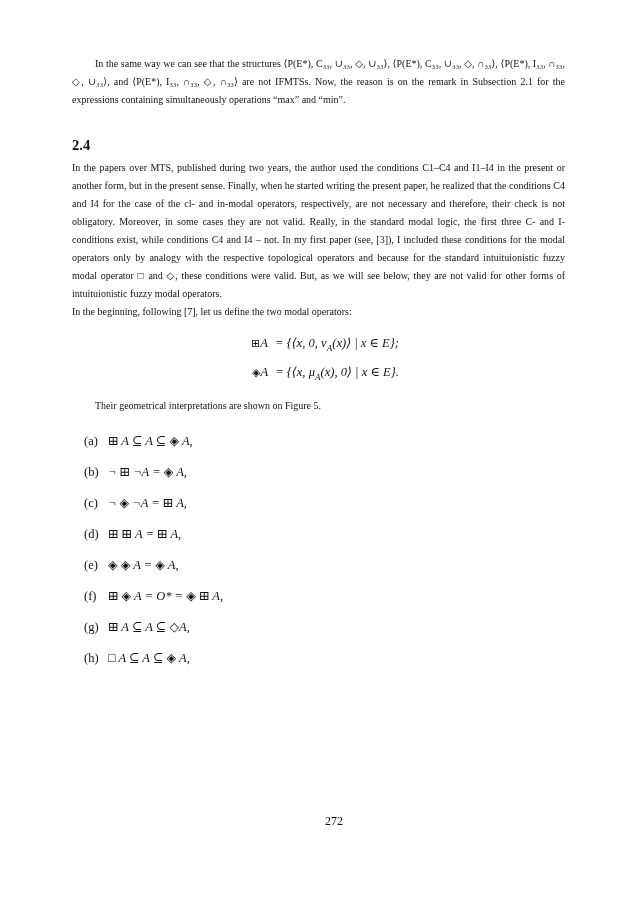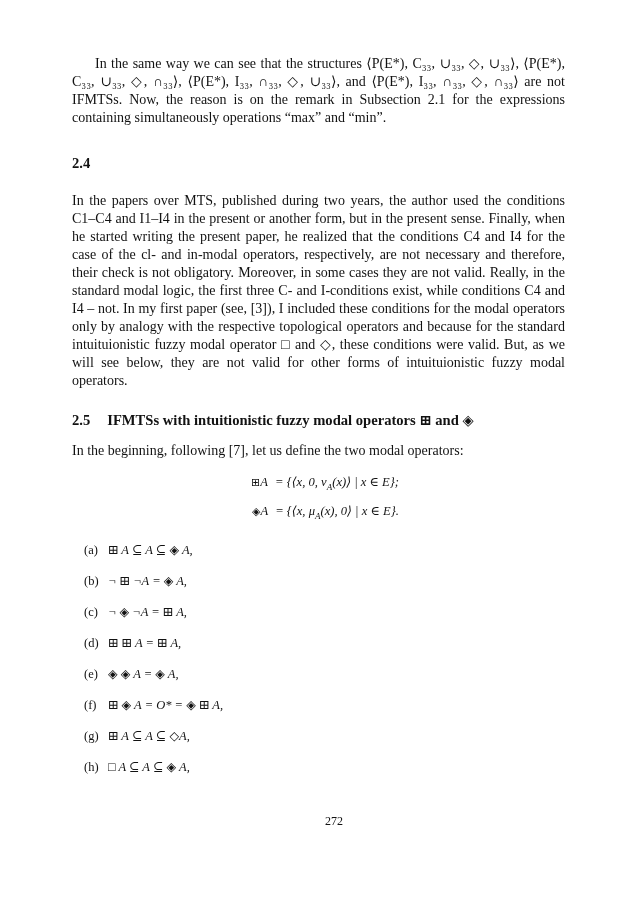--- a/index.html
+++ b/index.html
@@ -16,36 +16,36 @@
     font-family: "Liberation Serif", "DejaVu Serif", serif;
     overflow: hidden;
   }
   .content {
     position: absolute;
     left: 72px;
     width: 493px;
     top: 55px;
   }
   .para {
-    font-size: 14px;
+    font-size: 10px;
     line-height: 18px;
     text-align: justify;
     margin: 0;
   }
   .first-indent { text-indent: 23px; }
   .it { }
   .heading {
     display: flex;
     gap: 17px;
     font-weight: 700;
     font-size: 14.6px;
     line-height: 18px;
     text-align: left;
   }
-  .h24 { margin-top: 27px; margin-bottom: 20px; }
+  .h24 { margin-top: 27px; margin-bottom: 5px; }
   .h25 { margin-top: 21px; margin-bottom: 13px; }
   .eqblock {
     margin-top: 13px;
     margin-bottom: 12px;
     display: flex;
     flex-direction: column;
     align-items: center;
     gap: 6px;
     font-size: 12.6px;
     line-height: 18px;
@@ -102,38 +102,35 @@
   <div class="content">
 
     <p class="para first-indent">In the same way we can see that the structures ⟨P(E*), C₃₃, ∪₃₃, ◇, ∪₃₃⟩, ⟨P(E*), C₃₃, ∪₃₃, ◇, ∩₃₃⟩, ⟨P(E*), I₃₃, ∩₃₃, ◇, ∪₃₃⟩, and ⟨P(E*), I₃₃, ∩₃₃, ◇, ∩₃₃⟩ are not IFMTSs. Now, the reason is on the remark in Subsection 2.1 for the expressions containing simultaneously operations “max” and “min”.</p>
 
     <div class="heading h24">
       <span>2.4</span>
     </div>
 
     <p class="para"><span>In the papers over MTS, published during two years, the author used the conditions C1–C4 and I1–I4 in the present or another form, but in the present sense. Finally, when he started writing the present paper, he realized that the conditions C4 and I4 for the case of the </span><span class="it">cl</span><span>- and </span><span class="it">in</span><span>-modal operators, respectively, are not necessary and therefore, their check is not obligatory. Moreover, in some cases they are not valid. Really, in the standard modal logic, the first three C- and I-conditions exist, while conditions C4 and I4 – not. In my first paper (see, [3]), I included these conditions for the modal operators only by analogy with the respective topological operators and because for the standard intuituionistic fuzzy modal operator □ and ◇, these conditions were valid. But, as we will see below, they are not valid for other forms of intuituionistic fuzzy modal operators.</span></p>
 
-    <div class="heading h25">
-      <span>2.5</span>
-      <span>IFMTSs with intuitionistic fuzzy modal operators ⊞ and ◈</span>
-    </div>
 
     <p class="para">In the beginning, following [7], let us define the two modal operators:</p>
 
     <div class="eqblock">
       <div class="eqrow">
         <span class="eq-lhs"><span class="op">⊞</span><span class="math">A</span></span>
         <span class="eq-rhs math"><span>= {⟨x, 0, ν</span><sub>A</sub><span>(x)⟩ | x ∈ E};</span></span>
       </div>
       <div class="eqrow">
         <span class="eq-lhs"><span class="op">◈</span><span class="math">A</span></span>
         <span class="eq-rhs math"><span>= {⟨x, μ</span><sub>A</sub><span>(x), 0⟩ | x ∈ E}.</span></span>
       </div>
     </div>
 
+    <p class="para first-indent">Their geometrical interpretations are shown on Figure 5.</p>
 
 
     <div class="assert-list">
       <div class="assert-item">
         <span class="assert-label">(a)</span>
         <span class="formula">⊞ A ⊆ A ⊆ ◈ A,</span>
       </div>
       <div class="assert-item">
         <span class="assert-label">(b)</span>
         <span class="formula">¬ ⊞ ¬A = ◈ A,</span>

